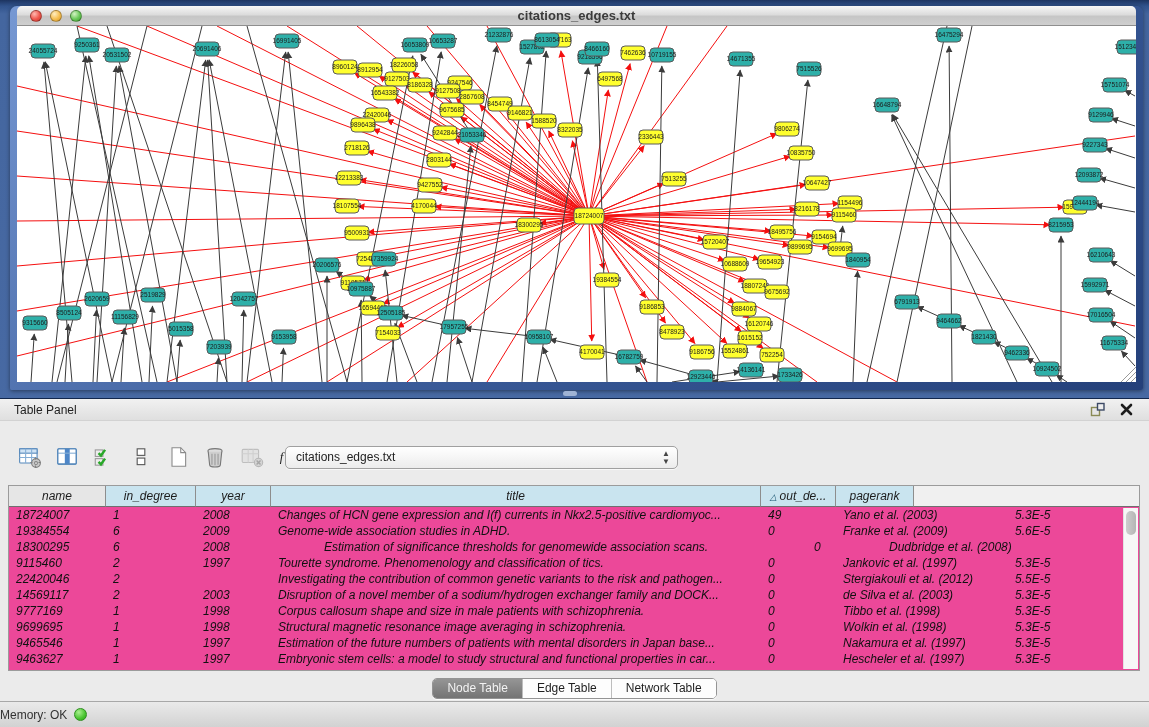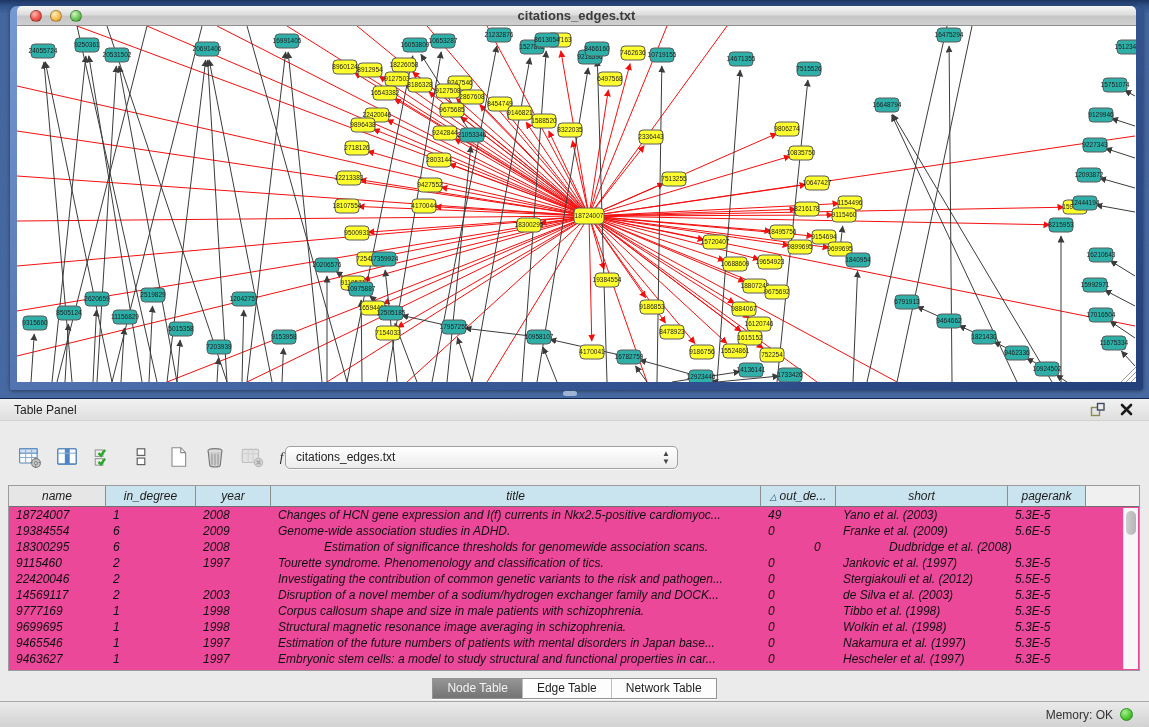--- a/index.html
+++ b/index.html
@@ -53,30 +53,30 @@
   .th.filler { flex:1; background:#f0f0f0; border-right:none; }
   .sort-glyph { font-size:9px; color:#14506e; margin-right:3px; }
   .tr { display:flex; height:16px; line-height:16px; font-size:12px; color:#111; }
   .td { padding-left:7px; white-space:nowrap; overflow:hidden; }
   .vscroll { position:absolute; right:1px; top:22px; bottom:1px; width:15px;
     background:#f7f7f7; border-left:1px solid #e2e2e2; }
   .vthumb { position:absolute; left:2px; top:3px; width:10px; height:24px;
     background:linear-gradient(90deg,#cdcdcd,#b5b5b5); border-radius:5px; }
 
   .tabs-row { position:absolute; left:0; top:279px; width:100%; display:flex; justify-content:center; }
-  .seg { display:inline-flex; border:1px solid #949494; border-radius:0; overflow:hidden;
+  .seg { display:inline-flex; border:1px solid #949494; border-radius:5px; overflow:hidden;
     background:#fff; box-shadow:0 1px 0 rgba(255,255,255,.8); }
   .seg .tab { padding:0 14px; height:19px; line-height:19px; font-size:12px; color:#1f1f1f;
     border-left:1px solid #bdbdbd; background:#fdfdfd; }
   .seg .tab:first-child { border-left:none; }
   .seg .tab.sel { background:linear-gradient(#959595,#747474); color:#f3f3f3; }
 
   .status-bar { position:absolute; left:0; bottom:0; width:100%; height:26px;
     background:linear-gradient(#eaeaea,#d2d2d2); border-top:1px solid #a8a8a8;
-    display:flex; align-items:center; justify-content:flex-end; padding-right:16px; gap:7px;
+    display:flex; align-items:center; padding-right:16px; gap:7px;
     font-size:12px; color:#333; }
   .mem-dot { width:13px; height:13px; border-radius:50%; border:1px solid #2e8f1f;
     background:radial-gradient(circle at 35% 30%, #a9f08f, #49c430 60%, #2ea31c); }
 </style>
 </head>
 <body>
 
 <div class="page">
 
   <div class="net-window">
@@ -819,21 +819,20 @@
         </span>
     </div>
 
     <div class="grid-wrap">
       <div class="thead" id="table-header">
           <div class="th gray" style="width: 97px;">name</div>
           <div class="th" style="width: 90px;">in_degree</div>
           <div class="th" style="width: 75px;">year</div>
           <div class="th" style="width: 490px;">title</div>
           <div class="th" style="width: 75px;"><span class="sort-glyph">△</span>out_de...</div>
-          <div class="th" style="width: 172px;">short</div>
           <div class="th" style="width: 78px;">pagerank</div>
           <div class="th filler"></div>
         </div>
       <div id="table-rows">
           <div class="tr">
             <div class="td" style="width: 97px;">18724007</div>
             <div class="td" style="width: 90px;">1</div>
             <div class="td" style="width: 75px;">2008</div>
             <div class="td" style="width: 490px;">Changes of HCN gene expression and I(f) currents in Nkx2.5-positive cardiomyoc...</div>
             <div class="td" style="width: 75px;">49</div>

